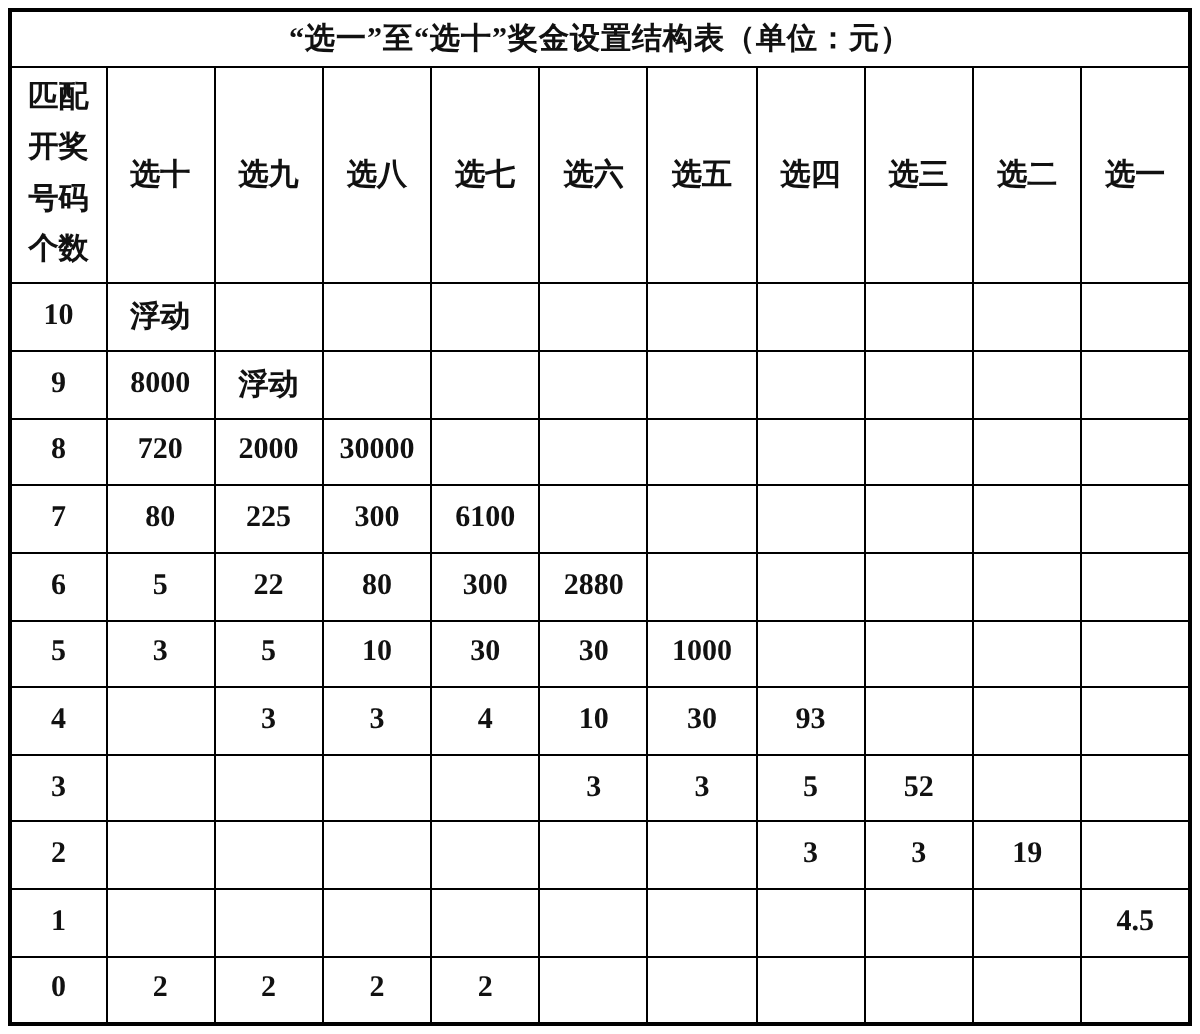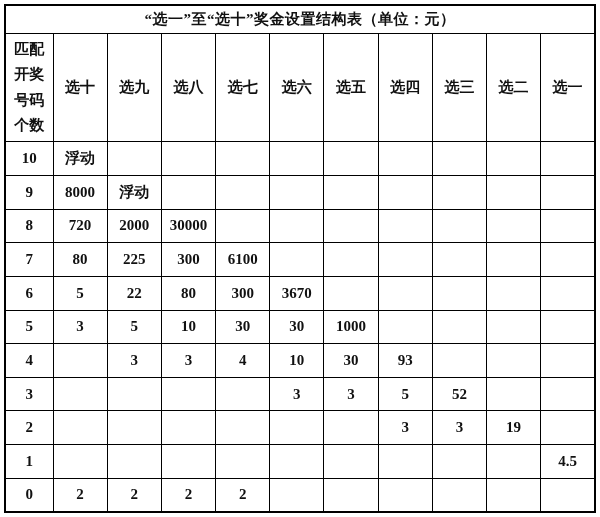--- a/index.html
+++ b/index.html
@@ -142,21 +142,21 @@
         <td class="value-cell"></td>
         <td class="value-cell"></td>
         <td class="value-cell"></td>
       </tr>
       <tr class="data-row">
         <td class="row-label">6</td>
         <td class="value-cell">5</td>
         <td class="value-cell">22</td>
         <td class="value-cell">80</td>
         <td class="value-cell">300</td>
-        <td class="value-cell">3670</td>
+        <td class="value-cell">2880</td>
         <td class="value-cell"></td>
         <td class="value-cell"></td>
         <td class="value-cell"></td>
         <td class="value-cell"></td>
         <td class="value-cell"></td>
       </tr>
       <tr class="data-row">
         <td class="row-label">5</td>
         <td class="value-cell">3</td>
         <td class="value-cell">5</td>

